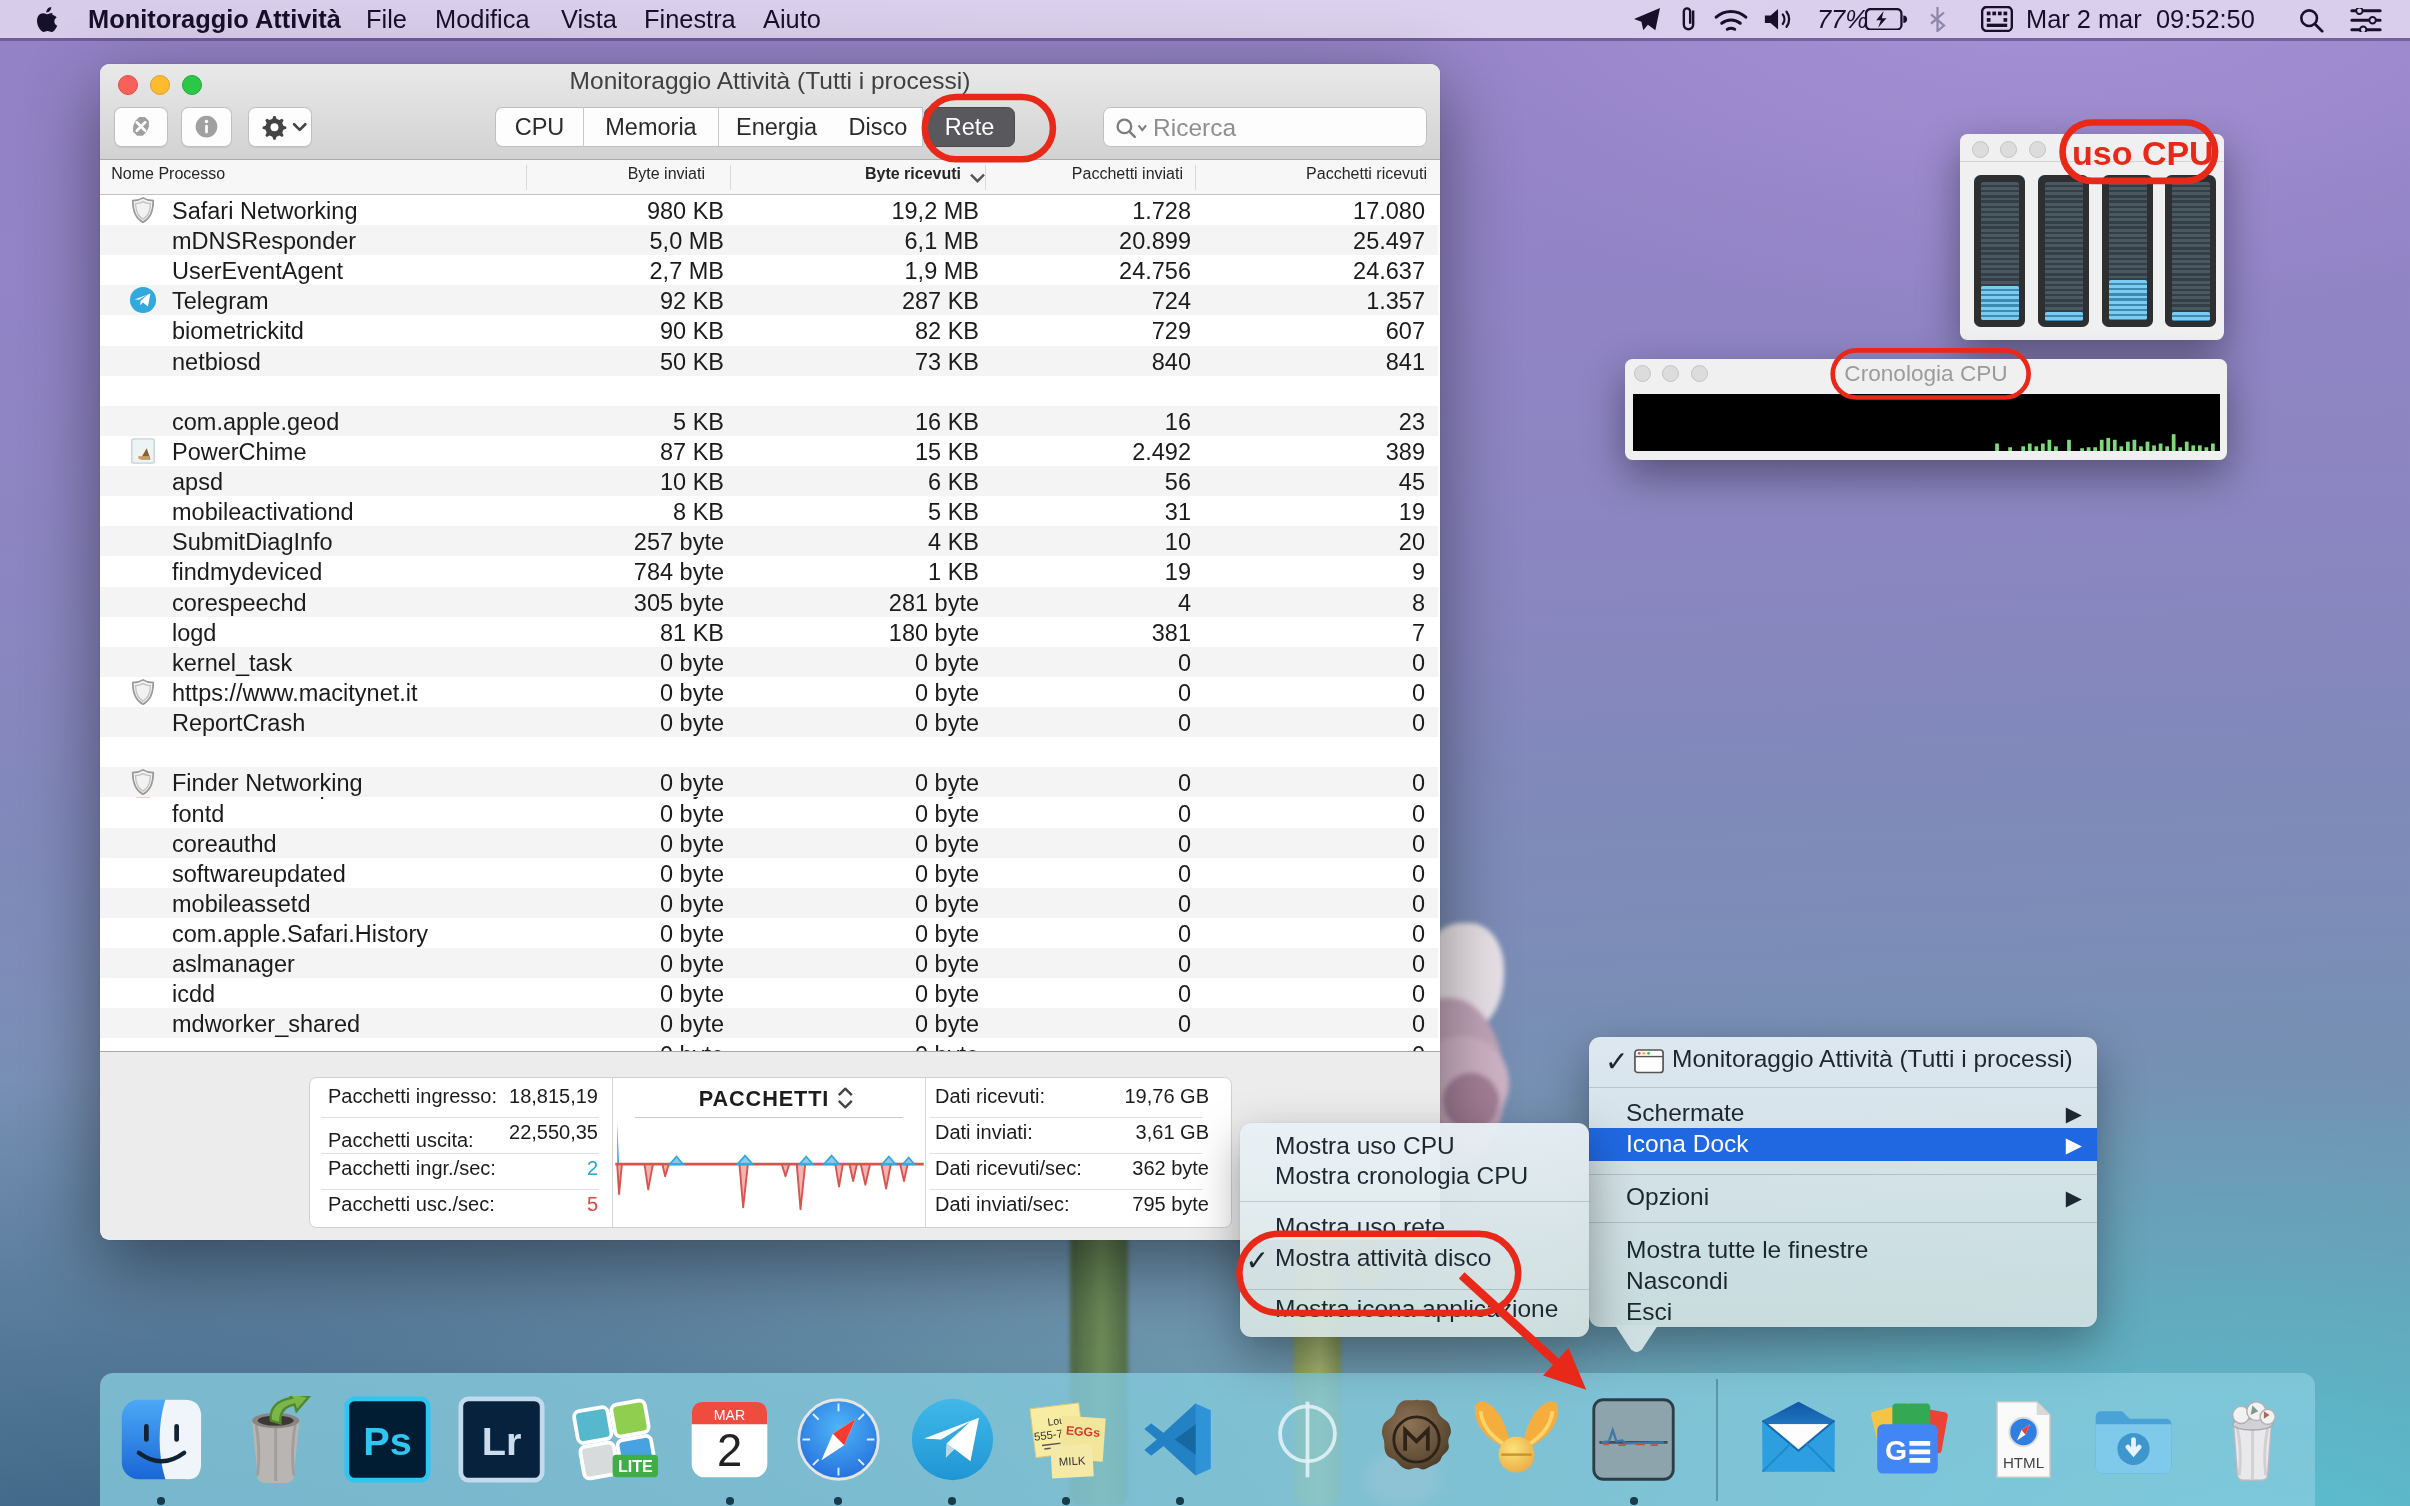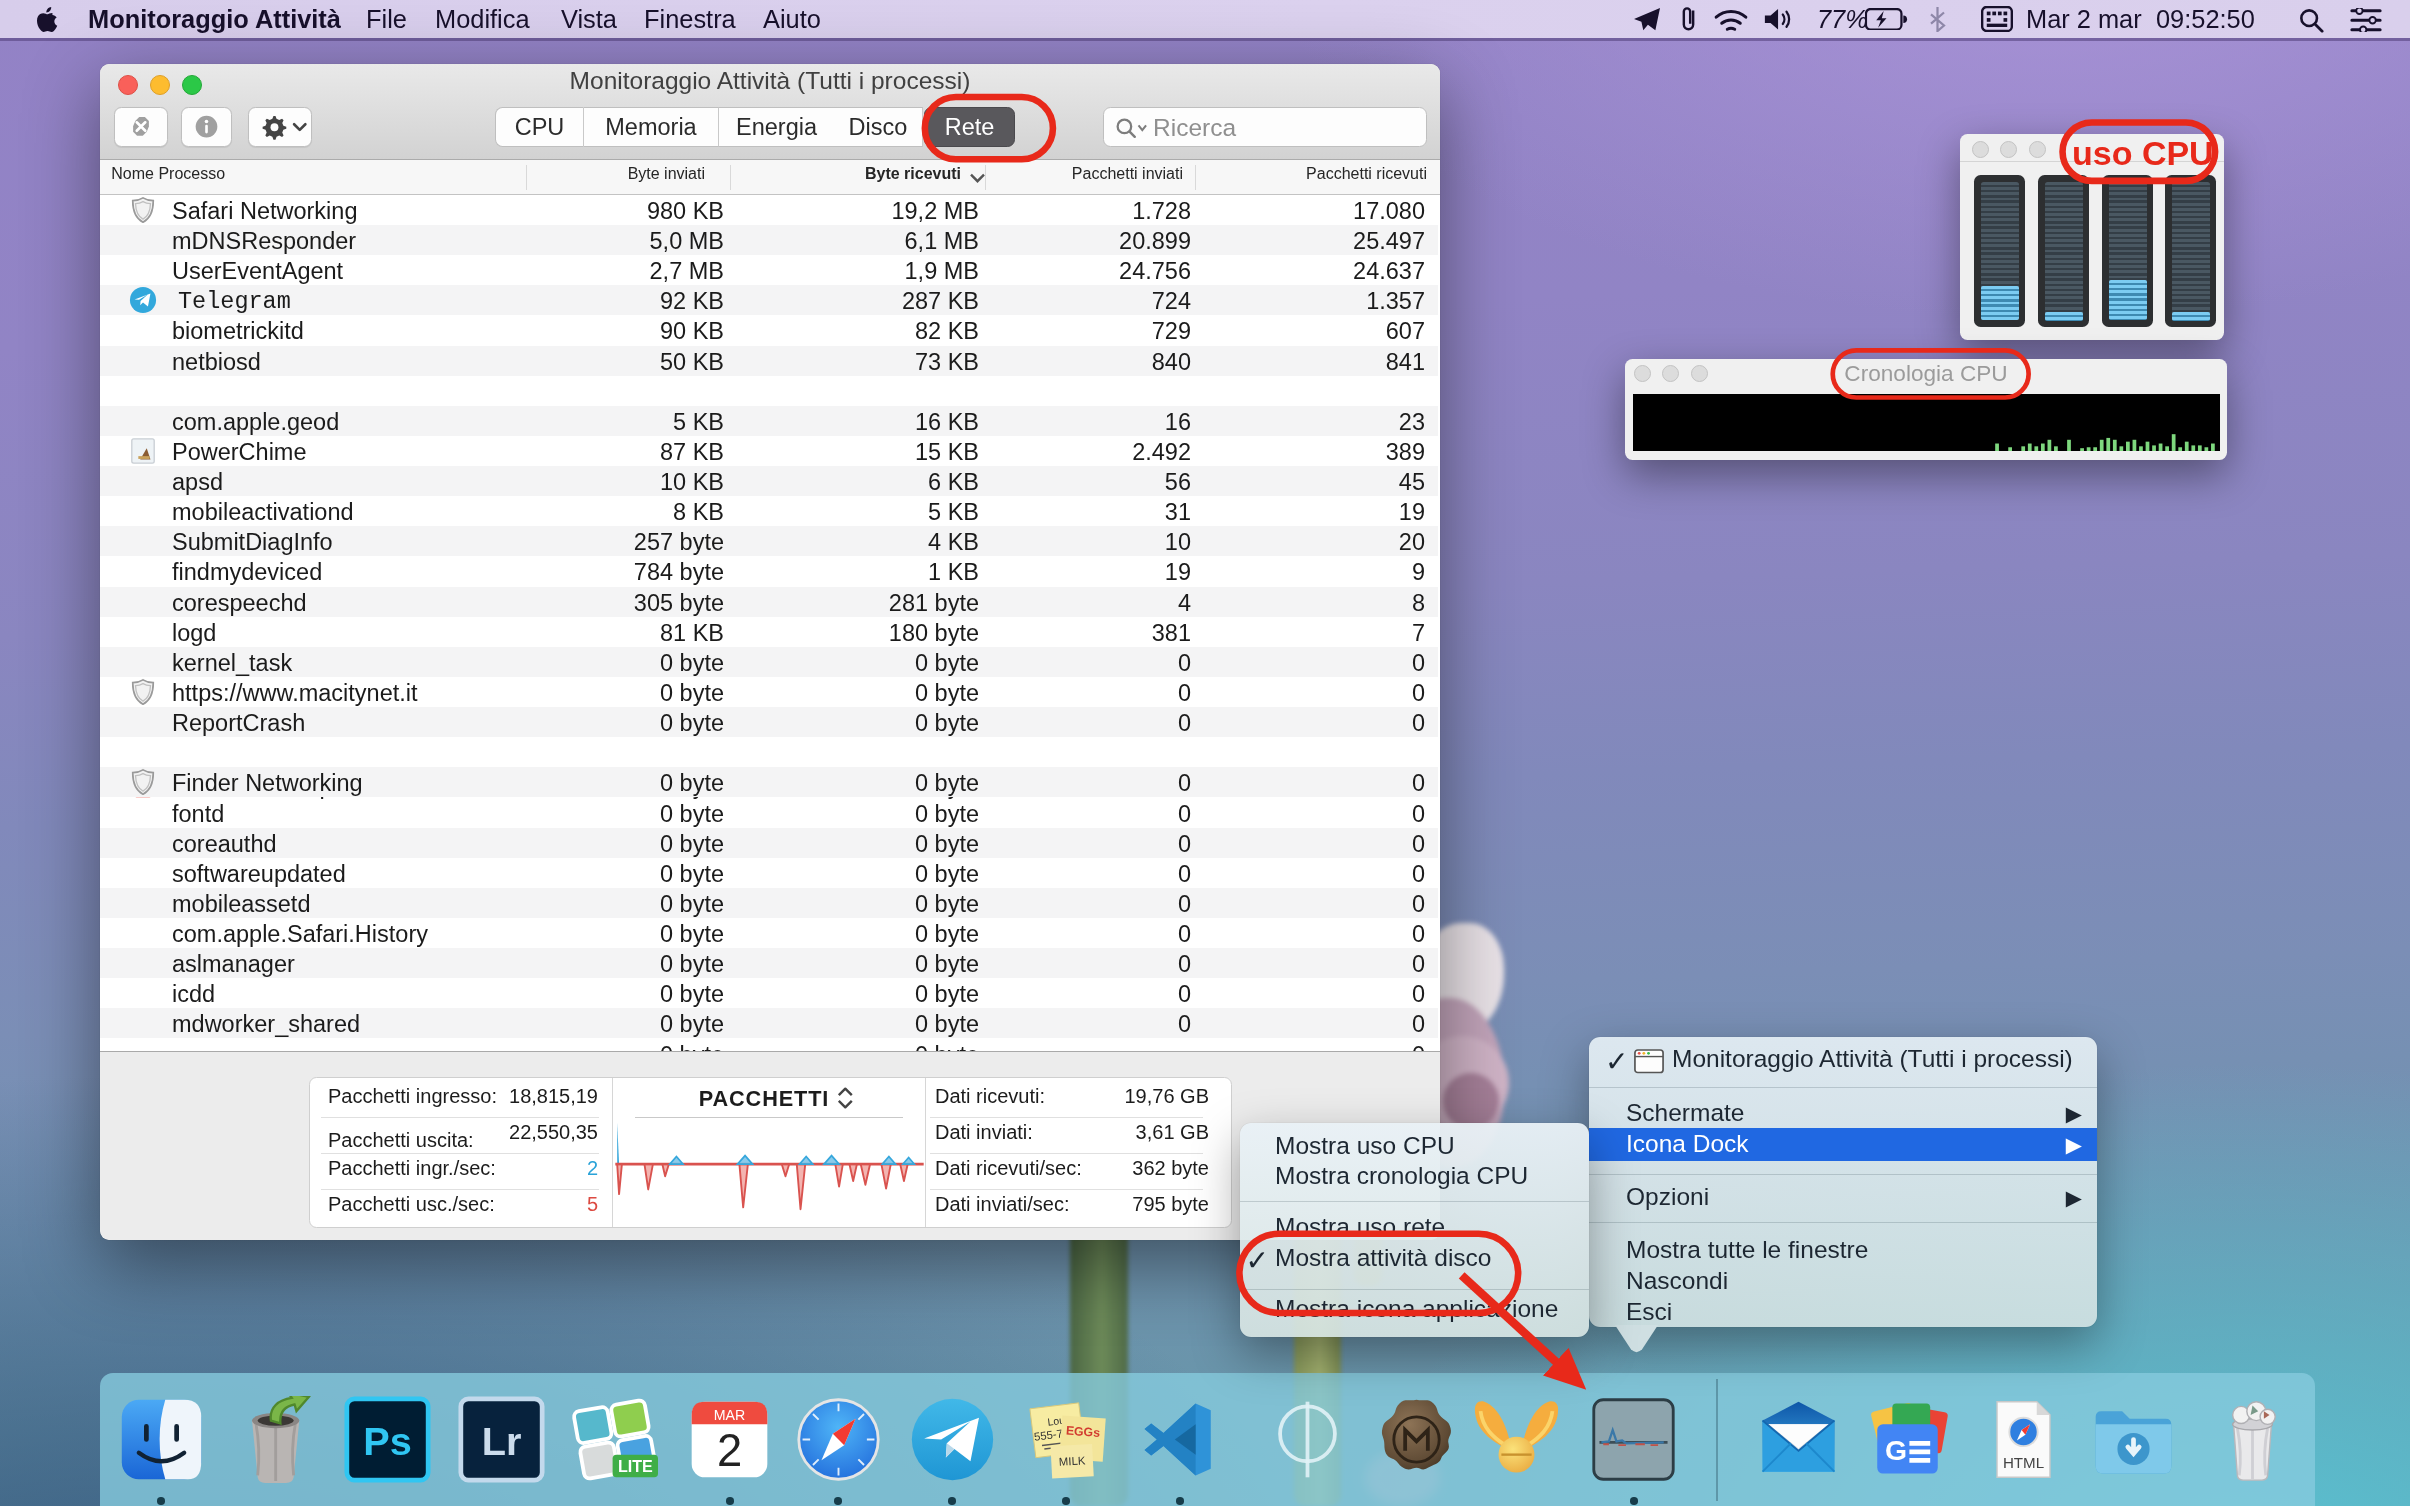--- a/index.html
+++ b/index.html
@@ -212,21 +212,21 @@
       <div class="c num" style="left:436px;width:188px;">2,7 MB</div>
       <div class="c num" style="left:691px;width:188px;">1,9 MB</div>
       <div class="c num" style="left:903px;width:188px;">24.756</div>
       <div class="c num" style="left:1137px;width:188px;">24.637</div>
     </div>
 <div class="row odd" style="top:221px;">
       <svg class="abs" style="left:29px;top:0.9px;" width="28" height="28" viewBox="0 0 30 30">
         <circle cx="15" cy="15" r="14" fill="#32a8dc"></circle>
         <path d="M6 14.5 23 8l-2.7 14-5.3-4.2-3 2.8.4-4.6 8-7.2-9.7 5.8z" fill="#fff"></path>
       </svg>
-      <div class="c" style="left:78px;font-family:Liberation Mono, monospace;">Telegram</div>
+      <div class="c" style="left:72px;">Telegram</div>
       <div class="c num" style="left:436px;width:188px;">92 KB</div>
       <div class="c num" style="left:691px;width:188px;">287 KB</div>
       <div class="c num" style="left:903px;width:188px;">724</div>
       <div class="c num" style="left:1137px;width:188px;">1.357</div>
     </div>
 <div class="row" style="top:251px;">
       <div class="c" style="left:72px;">biometrickitd</div>
       <div class="c num" style="left:436px;width:188px;">90 KB</div>
       <div class="c num" style="left:691px;width:188px;">82 KB</div>
       <div class="c num" style="left:903px;width:188px;">729</div>

